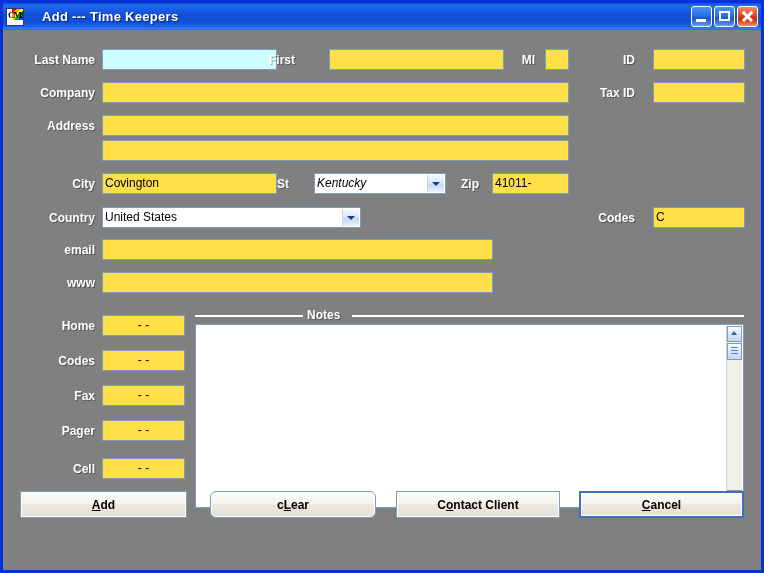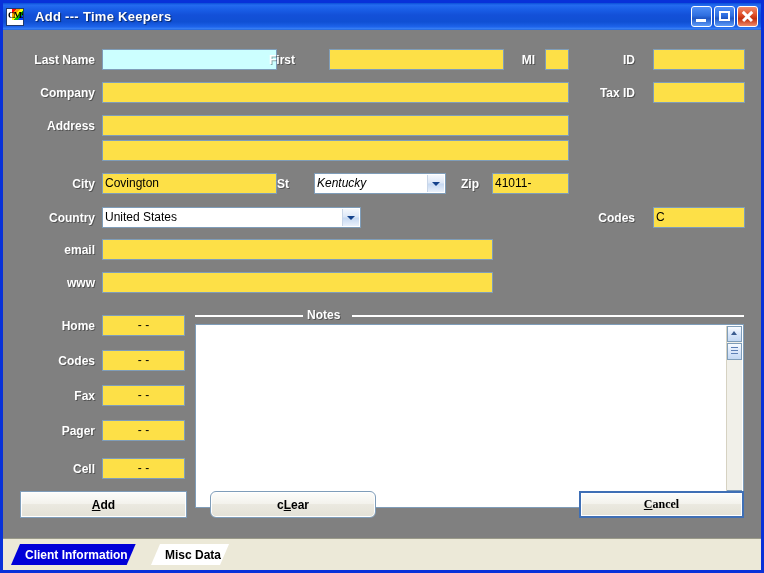--- a/index.html
+++ b/index.html
@@ -39,21 +39,21 @@
       #1050d4 70%, #1d63ea 88%, #3b82f5 96%, #1f5fd0 100%);
     display: flex;
     align-items: center;
     padding-left: 3px;
     box-sizing: border-box;
   }
   #titlebar-icon {
     width: 18px;
     height: 18px;
     flex: 0 0 auto;
-    margin-right: 11px;
+    margin-right: 18px;
     background: #ffffff;
     border: 1px solid #203a6d;
     position: relative;
     overflow: hidden;
     box-sizing: border-box;
   }
   #titlebar-icon .rainbow {
     position: absolute;
     right: 0; top: 0;
     width: 11px; height: 11px;
@@ -453,28 +453,23 @@
         </div>
       </div>
     </div>
 
     <div class="btn" style="left:17px; top:461px; width:167px;">
       <span><u>A</u>dd</span>
     </div>
     <div class="btn" style="left:207px; top:461px; width:166px;border-radius:6px;">
       <span>c<u>L</u>ear</span>
     </div>
-    <div class="btn default" style="left:576px; top:461px; width:165px;font-family:Liberation Serif, serif;">
+    <div class="btn" style="left:393px; top:461px; width:164px;">
+      <span>C<u>o</u>ntact Client</span>
+    </div>
+    <div class="btn default" style="left:576px; top:461px; width:165px;">
       <span><u>C</u>ancel</span>
     </div>
 
   </div>
 
-  <div id="tabstrip">
-    <div class="tab selected">
-      <span>Client Information</span>
-    </div>
-    <div class="tab unselected">
-      <span>Misc Data</span>
-    </div>
-  </div>
 
 </div>
 
 </body></html>

